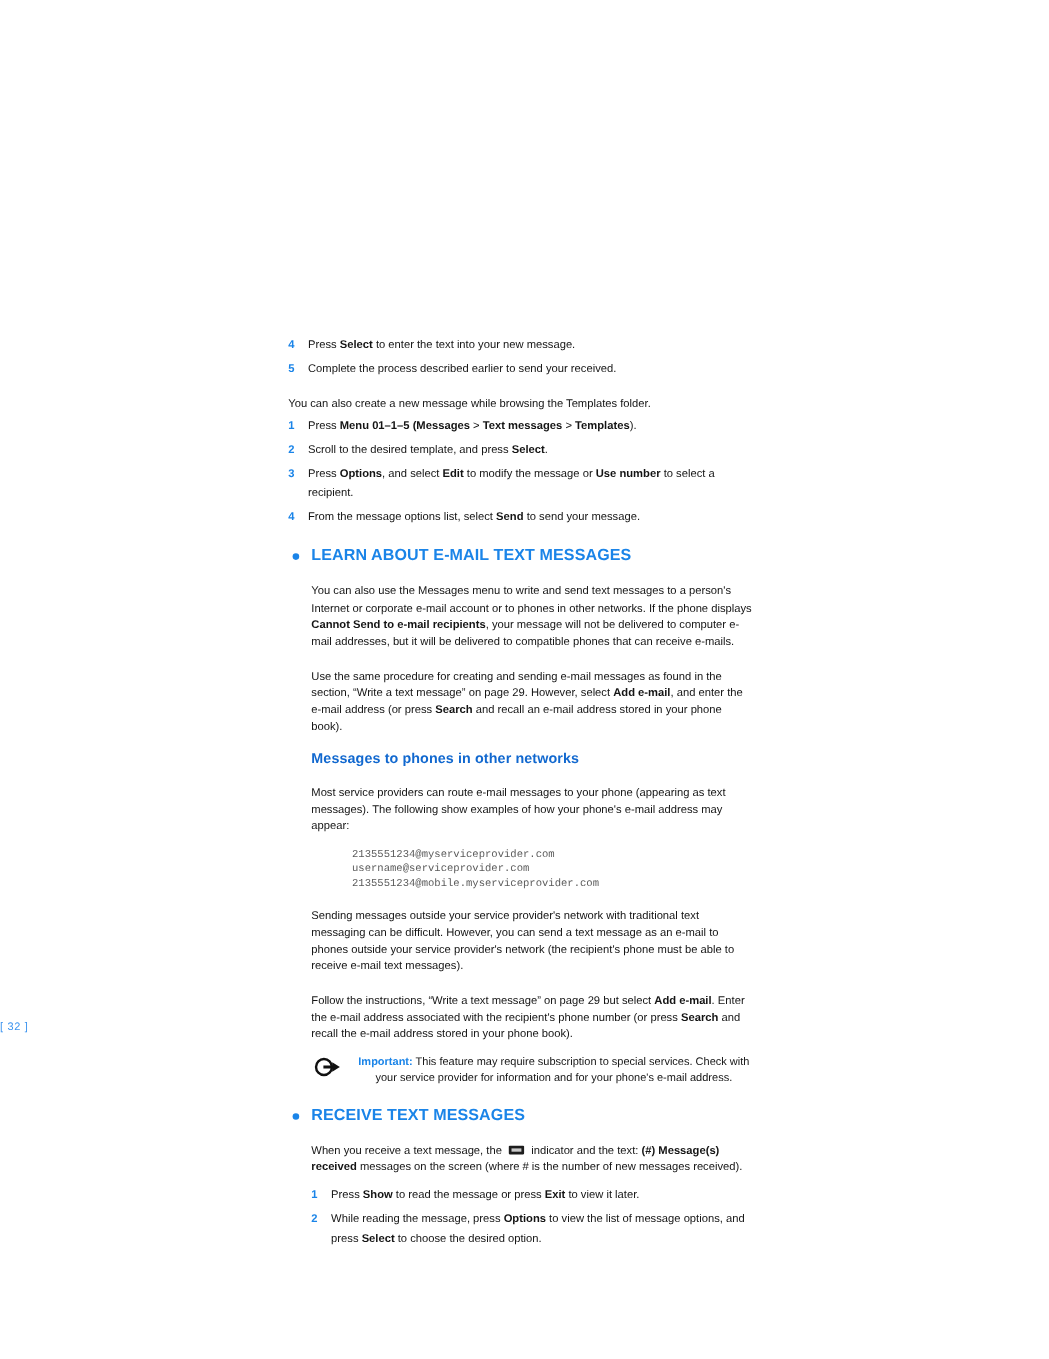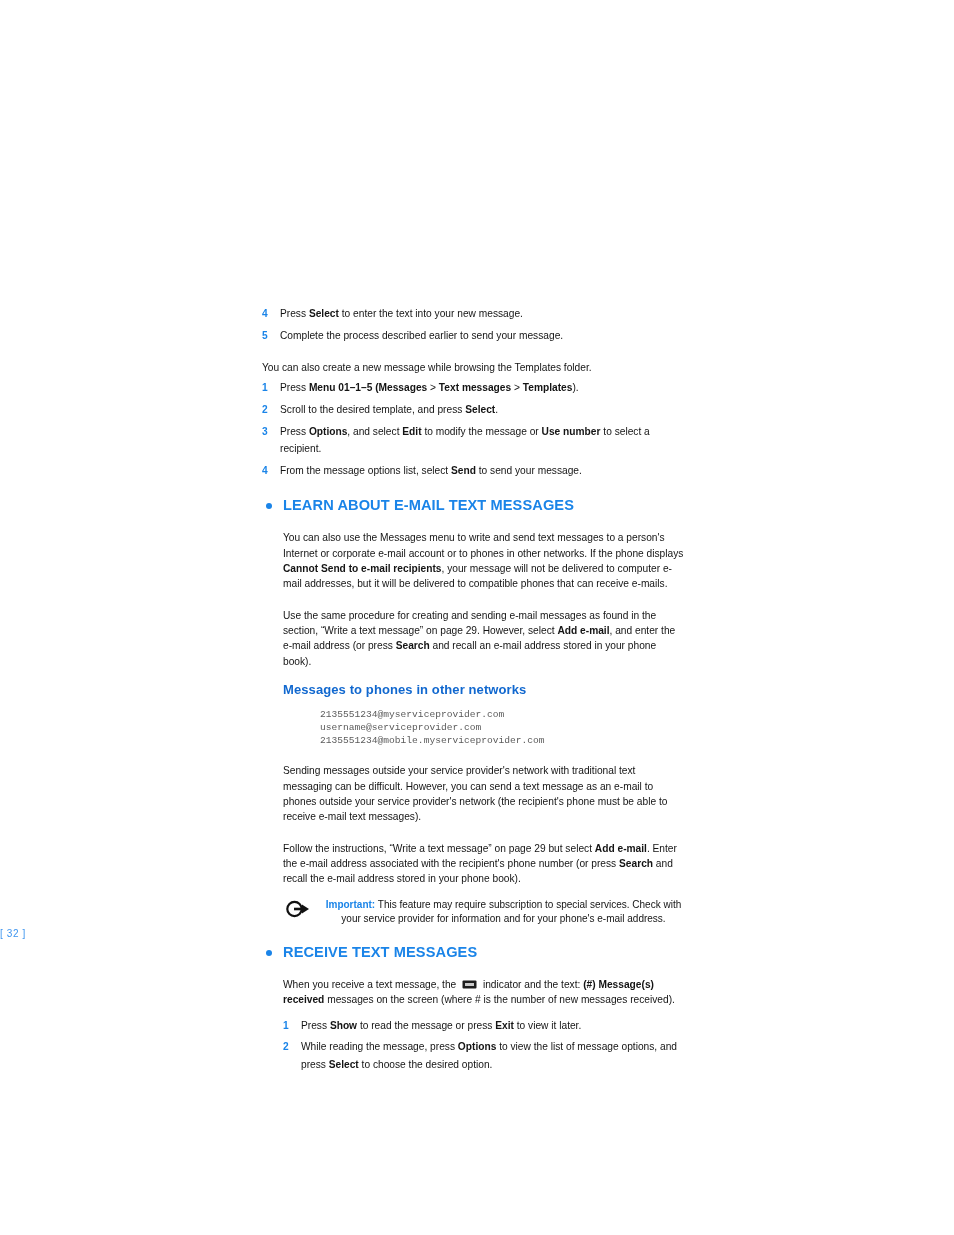--- a/index.html
+++ b/index.html
@@ -162,21 +162,21 @@
 <div class="page">
   <div class="content">
 
     <ul class="steps">
       <li class="step">
         <span class="step-num">4</span>
         <span class="step-text"><span>Press </span><b>Select</b><span> to enter the text into your new message.</span></span>
       </li>
       <li class="step">
         <span class="step-num">5</span>
-        <span class="step-text">Complete the process described earlier to send your message.</span>
+        <span class="step-text">Complete the process described earlier to send your received.</span>
       </li>
     </ul>
 
     <p class="para tight">You can also create a new message while browsing the Templates folder.</p>
 
     <ul class="steps">
       <li class="step">
         <span class="step-num">1</span>
         <span class="step-text"><span>Press </span><b>Menu 01–1–5 (Messages</b><span> &gt; </span><b>Text messages</b><span> &gt; </span><b>Templates</b><span>).</span></span>
       </li>
@@ -197,20 +197,21 @@
     <div class="section-head">
       <span class="section-bullet"></span>
       <span class="section-title">LEARN ABOUT E-MAIL TEXT MESSAGES</span>
     </div>
 
     <p class="para indent"><span>You can also use the Messages menu to write and send text messages to a person's Internet or corporate e-mail account or to phones in other networks. If the phone displays </span><b>Cannot Send to e-mail recipients</b><span>, your message will not be delivered to computer e-mail addresses, but it will be delivered to compatible phones that can receive e-mails.</span></p>
 
     <p class="para indent"><span>Use the same procedure for creating and sending e-mail messages as found in the section, “Write a text message” on page 29. However, select </span><b>Add e-mail</b><span>, and enter the e-mail address (or press </span><b>Search</b><span> and recall an e-mail address stored in your phone book).</span></p>
 
     <div class="sub-head">Messages to phones in other networks</div>
+    <p class="para indent tight">Most service providers can route e-mail messages to your phone (appearing as text messages). The following show examples of how your phone's e-mail address may appear:</p>
 
     <div class="code-block">
       <div class="code-line">2135551234@myserviceprovider.com</div>
       <div class="code-line">username@serviceprovider.com</div>
       <div class="code-line">2135551234@mobile.myserviceprovider.com</div>
     </div>
 
     <p class="para indent">Sending messages outside your service provider's network with traditional text messaging can be difficult. However, you can send a text message as an e-mail to phones outside your service provider's network (the recipient's phone must be able to receive e-mail text messages).</p>
 
     <p class="para indent"><span>Follow the instructions, “Write a text message” on page 29 but select </span><b>Add e-mail</b><span>. Enter the e-mail address associated with the recipient's phone number (or press </span><b>Search</b><span> and recall the e-mail address stored in your phone book).</span></p>

